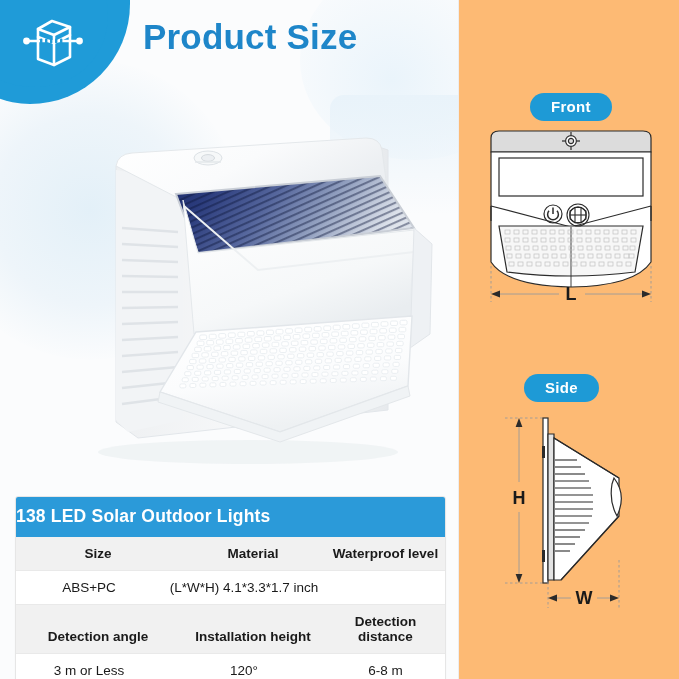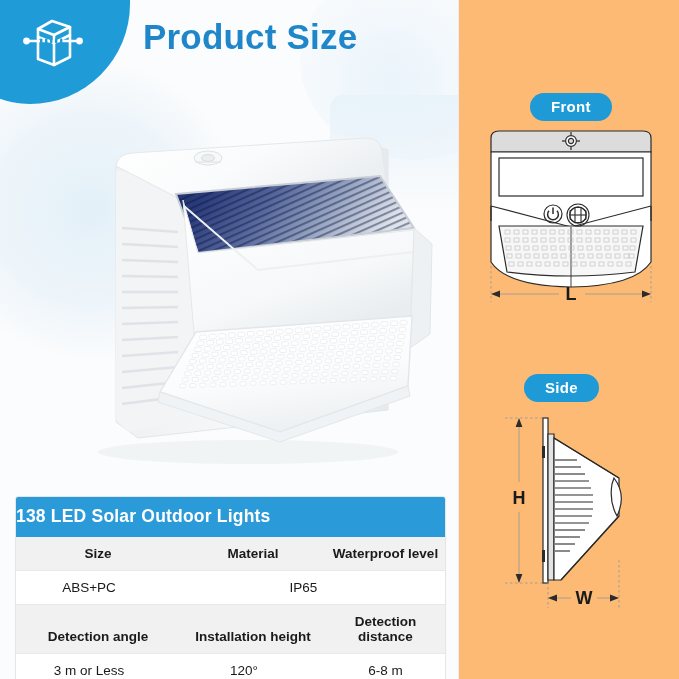--- a/index.html
+++ b/index.html
@@ -428,21 +428,21 @@
   <div class="spec-table">
     <div class="tbl-head">138 LED Solar Outdoor Lights</div>
 
     <div class="trow hdr">
       <div class="tcell c2">Size</div>
       <div class="tcell c1">Material</div>
       <div class="tcell c3">Waterproof level</div>
     </div>
     <div class="trow val">
       <div class="tcell c1">ABS+PC</div>
-      <div class="tcell c3">IP65</div>
+      <div class="tcell c2">(L*W*H) 4.1*3.3*1.7 inch</div>
     </div>
     <div class="trow hdr">
       <div class="tcell c2">Detection angle</div>
       <div class="tcell c1">Installation height</div>
       <div class="tcell c3">Detection distance</div>
     </div>
     <div class="trow val">
       <div class="tcell c1">3 m or Less</div>
       <div class="tcell c2">120°</div>
       <div class="tcell c3">6-8 m</div>

